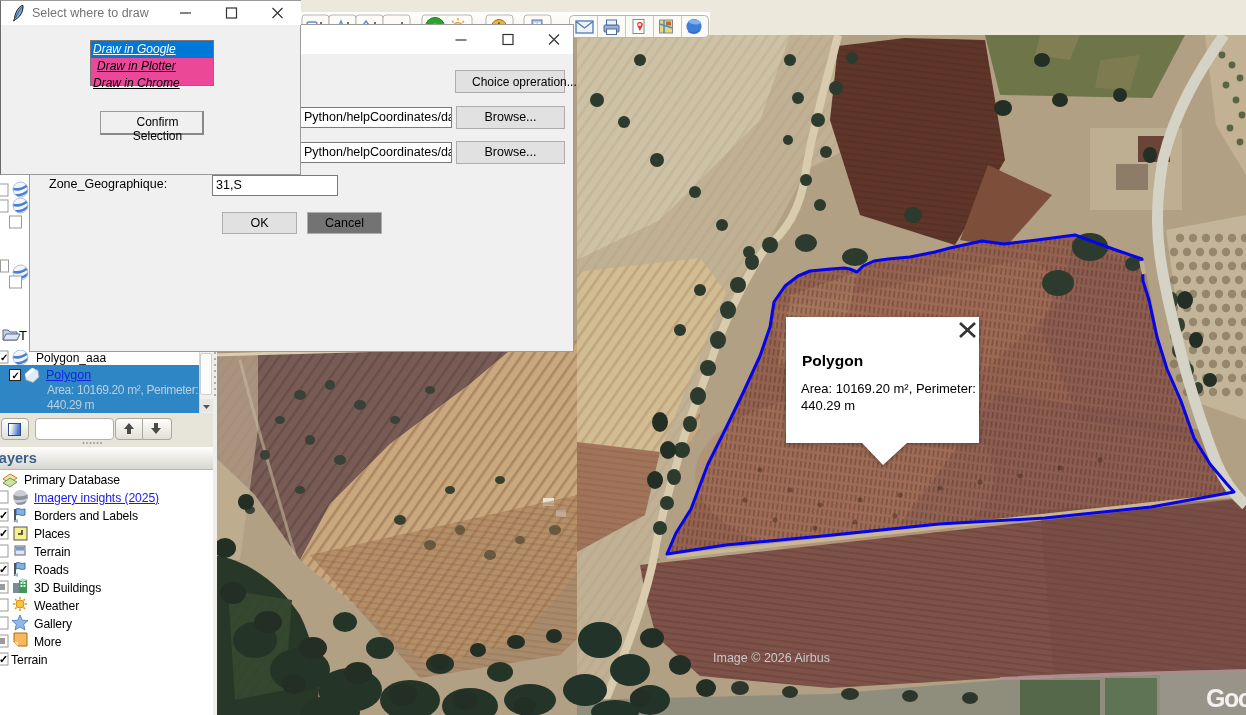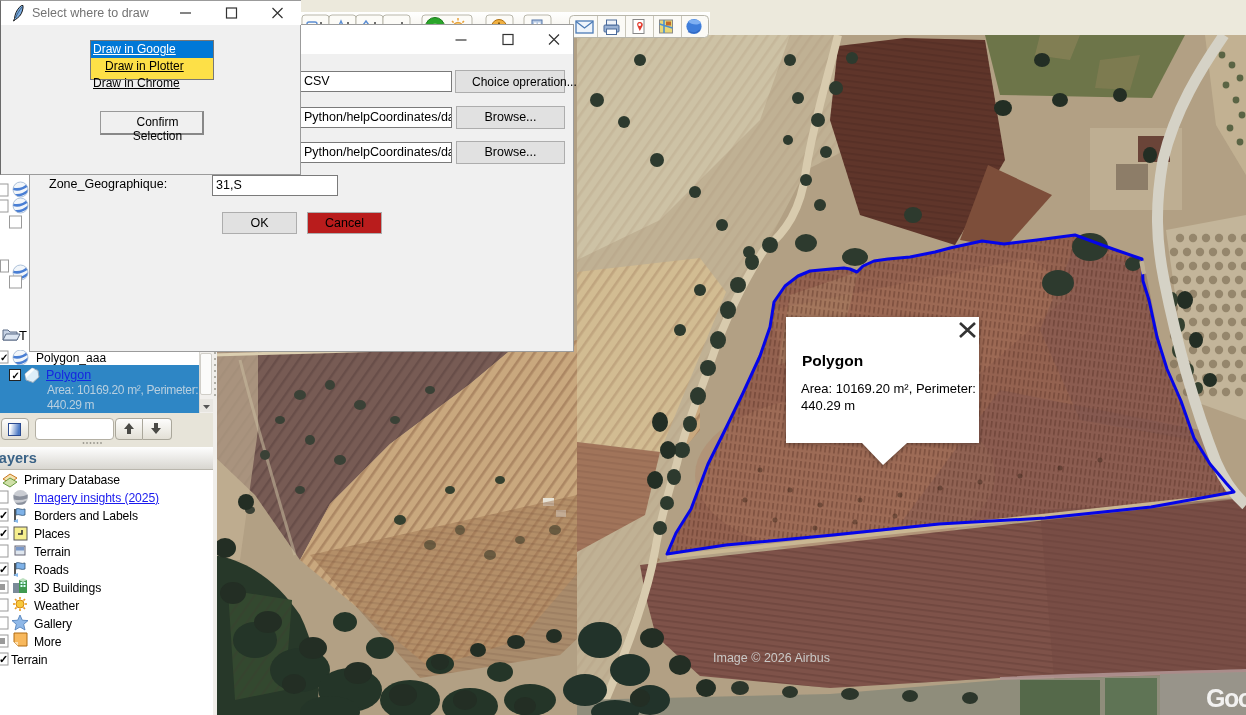--- a/index.html
+++ b/index.html
@@ -603,23 +603,20 @@
 
   <div id="dlg2" class="abs" style="left:29px;top:24px;width:545px;height:328px;
        background:#f0f0f0;border:1px solid #9b9b9b;box-sizing:border-box;font-size:12.5px;">
     <div class="abs" style="left:0;top:0;width:543px;height:29px;background:#ffffff;"></div>
     <svg class="abs" style="left:400px;top:0;" width="146" height="29" viewBox="0 0 146 29">
       <path d="M25.5,15 H36.5" stroke="#333" stroke-width="1.2"></path>
       <rect x="73" y="9.5" width="10" height="10" fill="none" stroke="#333" stroke-width="1.2"></rect>
       <path d="M119,9.5 L129,19.5 M129,9.5 L119,19.5" stroke="#333" stroke-width="1.2"></path>
     </svg>
 
-    <div class="abs" style="left:182px;top:46px;width:240px;height:21px;background:#fff;border:1px solid #7a7a7a;box-sizing:border-box;">
-      <div style="margin:2px 0 0 91px;">CSV</div>
-    </div>
     <div class="abs" style="left:425px;top:45px;width:110px;height:23px;background:#e1e1e1;border:1px solid #adadad;box-sizing:border-box;text-align:center;">
       <div style="margin-top:4px;font-size:12px;white-space:nowrap;padding-left:16px;">Choice opreration...</div>
     </div>
 
     <div class="abs" style="left:182px;top:82px;width:240px;height:21px;background:#fff;border:1px solid #7a7a7a;box-sizing:border-box;overflow:hidden;">
       <div style="margin:2px 0 0 91px;white-space:nowrap;">Python/helpCoordinates/data</div>
     </div>
     <div class="abs" style="left:426px;top:81px;width:109px;height:23px;background:#e1e1e1;border:1px solid #adadad;box-sizing:border-box;text-align:center;">
       <div style="margin-top:3px;">Browse...</div>
     </div>
@@ -632,42 +629,42 @@
     </div>
 
     <div class="abs" style="left:19px;top:152px;">Zone_Geographique:</div>
     <div class="abs" style="left:182px;top:150px;width:126px;height:21px;background:#fff;border:1px solid #7a7a7a;box-sizing:border-box;">
       <div style="margin:2px 0 0 3px;">31,S</div>
     </div>
 
     <div class="abs" style="left:192px;top:187px;width:75px;height:22px;background:#e1e1e1;border:1px solid #adadad;box-sizing:border-box;text-align:center;">
       <div style="margin-top:3px;">OK</div>
     </div>
-    <div class="abs" style="left:277px;top:187px;width:75px;height:22px;background:#b91c1c;border:1px solid #adadad;box-sizing:border-box;text-align:center;">
+    <div class="abs" style="left:277px;top:187px;width:75px;height:22px;background:#737373;border:1px solid #adadad;box-sizing:border-box;text-align:center;">
       <div style="margin-top:3px;">Cancel</div>
     </div>
   </div>
 
   <div id="dlg1" class="abs" style="left:0;top:0;width:301px;height:175px;
        background:#f0f0f0;border:1px solid #9b9b9b;border-left:1px solid #6a6a6a;box-sizing:border-box;font-size:12px;">
     <div class="abs" style="left:0;top:0;width:300px;height:24px;background:#ffffff;"></div>
     <svg class="abs" style="left:9px;top:4px;" width="17" height="17" viewBox="0 0 17 17">
       <path d="M11.5,0.5 C8.5,2.5 6,6.5 5,10.5 L4.5,13.5 3.5,16 5.5,14.5 7.5,13 C10.5,11 12.5,7 13,3 L13,0.5 Z" fill="#7aabe0" stroke="#1a1a1a" stroke-width="1"></path>
       <path d="M12,2 C9.5,5 7,9 5.5,13" stroke="#2a4a6a" stroke-width="0.8" fill="none"></path>
     </svg>
     <div class="abs" style="left:31px;top:5px;color:#737373;font-size:12.5px;">Select where to draw</div>
     <svg class="abs" style="left:162px;top:0;" width="139" height="24" viewBox="0 0 139 24">
       <path d="M17,12 H28" stroke="#333" stroke-width="1.2"></path>
       <rect x="63.5" y="7" width="10" height="10" fill="none" stroke="#333" stroke-width="1.2"></rect>
       <path d="M109.5,7 L119.5,17 M119.5,7 L109.5,17" stroke="#333" stroke-width="1.2"></path>
     </svg>
 
-    <div class="abs" style="left:89px;top:39px;width:124px;height:40px;background:#fde047;border:1px solid #777;box-sizing:border-box;">
+    <div class="abs" style="left:89px;top:39px;width:124px;height:46px;background:#ec4899;border:1px solid #777;box-sizing:border-box;font-style:italic;">
       <div style="height:17px;background:#0078d7;color:#fff;text-decoration:underline;padding:1px 0 0 2px;box-sizing:border-box;">Draw in Google</div>
-      <div style="height:17px;color:#000;text-decoration:underline;padding:1px 0 0 14px;box-sizing:border-box;">Draw in Plotter</div>
+      <div style="height:17px;color:#000;text-decoration:underline;padding:1px 0 0 6px;box-sizing:border-box;">Draw in Plotter</div>
       <div style="height:17px;color:#000;text-decoration:underline;padding:1px 0 0 2px;box-sizing:border-box;">Draw in Chrome</div>
     </div>
 
     <div class="abs" style="left:99px;top:110px;width:104px;height:24px;background:#f0f0f0;
          border:1px solid #999;border-right:2px solid #888;border-bottom:2px solid #888;
          box-sizing:border-box;text-align:center;padding-left:12px;">
       <div style="margin-top:3px;">Confirm Selection</div>
     </div>
   </div>
 

